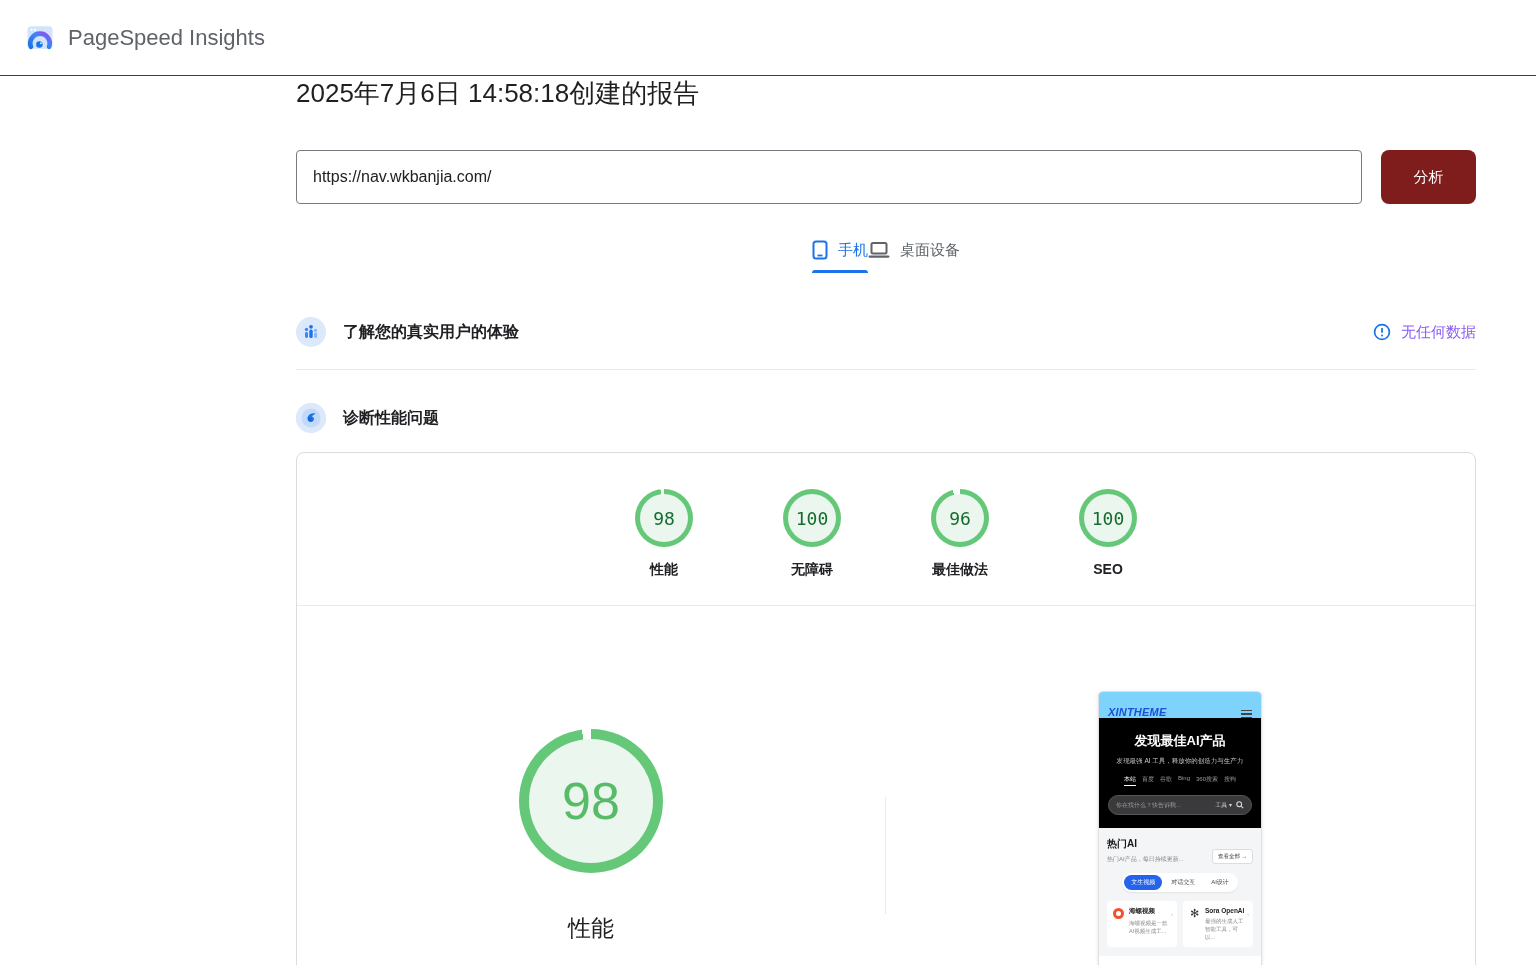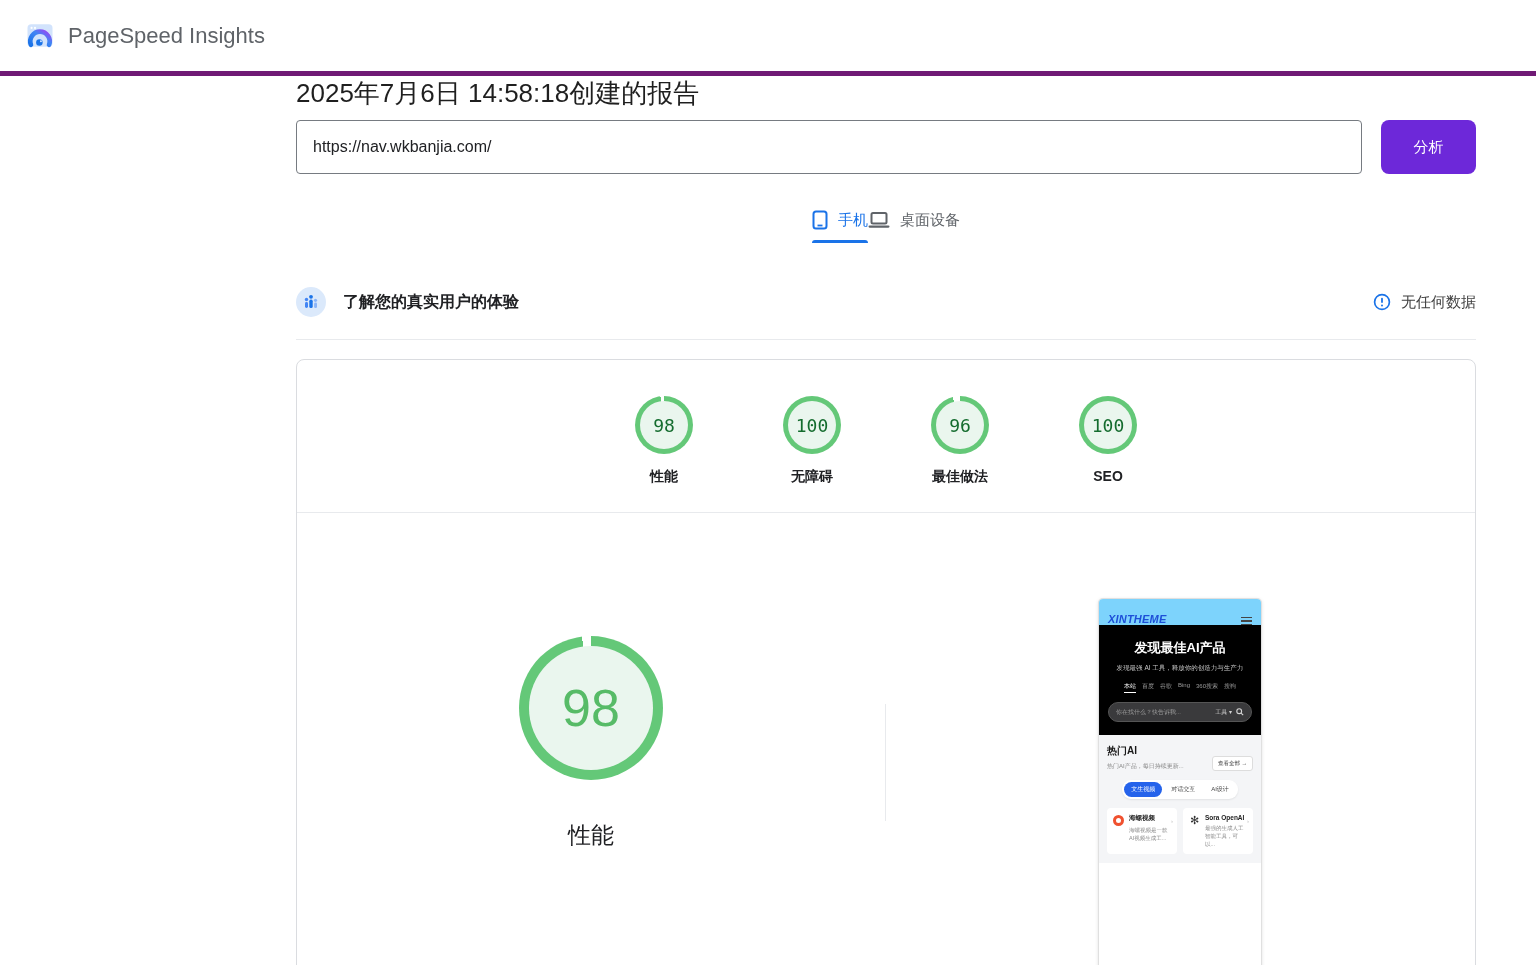--- a/index.html
+++ b/index.html
@@ -1,50 +1,50 @@
 <!DOCTYPE html>
 <html><head>
 <meta charset="utf-8">
 <style>
   * { margin:0; padding:0; box-sizing:border-box; }
   html,body { width:1536px; height:965px; overflow:hidden; background:#fff;
     font-family:"Liberation Sans","DejaVu Sans",sans-serif; color:#202124; }
 
   
   .app-header { height:76px; display:flex; align-items:center; padding-left:25px;
-    border-bottom:5px solid #701a75; background:#fff; }
+    border-bottom:1px solid #701a75; background:#fff; }
   .app-title { font-size:22px; color:#5f6368; margin-left:13px; }
 
   
   .main { padding-left:296px; padding-right:60px; }
 
   .report-title { font-size:26px; font-weight:400; color:#1f1f1f; }
 
-  .url-row { display:flex; margin-top:9px; }
+  .url-row { display:flex; margin-top:39px; }
   .url-input { flex:1; height:54px; border:1px solid #767b81; border-radius:4px;
     padding:0 16px; font-size:16px; color:#202124; outline:none;
     font-family:"Liberation Sans","DejaVu Sans",sans-serif; }
   .analyze-btn { width:95px; height:54px; margin-left:19px; border:none; border-radius:8px;
-    background:#6d28d9; color:#fff; font-size:15px; cursor:pointer;
+    background:#7f1d1d; color:#fff; font-size:15px; cursor:pointer;
     font-family:"Liberation Sans","DejaVu Sans",sans-serif; }
 
   .tabs { display:flex; justify-content:center; margin-top:36px; }
   .tab { display:flex; align-items:center; gap:10px; font-size:15px; color:#5f6368;
     padding-bottom:13px; position:relative; cursor:pointer; }
   .tab.active { color:#1a73e8; }
   .tab.active::after { content:""; position:absolute; left:0; right:0; bottom:0;
     height:3px; border-radius:3px 3px 0 0; background:#1a73e8; }
 
   .section-row { display:flex; align-items:center; justify-content:space-between; margin-top:44px; }
   .section-left { display:flex; align-items:center; gap:17px;justify-content:space-between; }
   .section-title { font-size:16px; font-weight:700; color:#202124; }
   .circle-icon { width:30px; height:30px; border-radius:50%; background:#dbe9fb;
     display:flex; align-items:center; justify-content:center; flex:0 0 auto; }
   .no-data { display:flex; align-items:center; gap:10px; }
-  .no-data-link { font-size:15px; color:#404040; text-decoration:none; }
+  .no-data-link { font-size:15px; color:#8b5cf6; text-decoration:none; }
 
   .h-divider { border:none; border-top:1px solid #e8eaed; margin-top:22px; }
   .diagnose-row { margin-top:33px; }
 
   
   .report-card { margin-top:19px; border:1px solid #dadce0; border-radius:8px;
     min-height:720px; background:#fff; overflow:hidden; }
 
   .gauges-row { display:flex; justify-content:center; gap:88px; padding:36px 0 26px; }
   .gauge-col { display:flex; flex-direction:column; align-items:center; min-width:60px; }
@@ -178,20 +178,33 @@
       <svg width="18" height="18" viewBox="0 0 18 18">
         <circle cx="9" cy="9" r="7.4" fill="none" stroke="#1a73e8" stroke-width="1.7"></circle>
         <rect x="8.1" y="4.8" width="1.8" height="5.2" rx="0.9" fill="#1a73e8"></rect>
         <circle cx="9" cy="12.4" r="1" fill="#1a73e8"></circle>
       </svg>
       <a href="#" class="no-data-link">无任何数据</a>
     </div>
   </div>
   <hr class="h-divider">
 
+  <div class="section-row diagnose-row">
+    <div class="section-left">
+      <span class="circle-icon">
+        <svg width="30" height="30" viewBox="0 0 30 30">
+          <circle cx="15" cy="15" r="15" fill="#dbe9fb"></circle>
+          <circle cx="15" cy="15" r="9.5" fill="#c3d9fa"></circle>
+          <path d="M19.5 10.5 C17 9.5 12.5 10.5 11.5 14.5 C11 17.5 13.5 19.5 15.5 19 C18 18.3 18.5 16 17.5 14.5 C16.8 13.5 15.5 13.3 14.8 14 Z" fill="#1a73e8"></path>
+          <circle cx="14" cy="16.2" r="2" fill="#1967d2"></circle>
+        </svg>
+      </span>
+      <span class="section-title">诊断性能问题</span>
+    </div>
+  </div>
 
   <div class="report-card">
 
     <div class="gauges-row">
       <div class="gauge-col">
         <div class="gauge sm" style="background: conic-gradient(rgb(100, 200, 120) 0deg, rgb(100, 200, 120) 352.8deg, rgb(255, 255, 255) 352.8deg, rgb(255, 255, 255) 360deg);">
           <div class="gauge-inner">98</div>
         </div>
         <div class="gauge-label">性能</div>
       </div>

